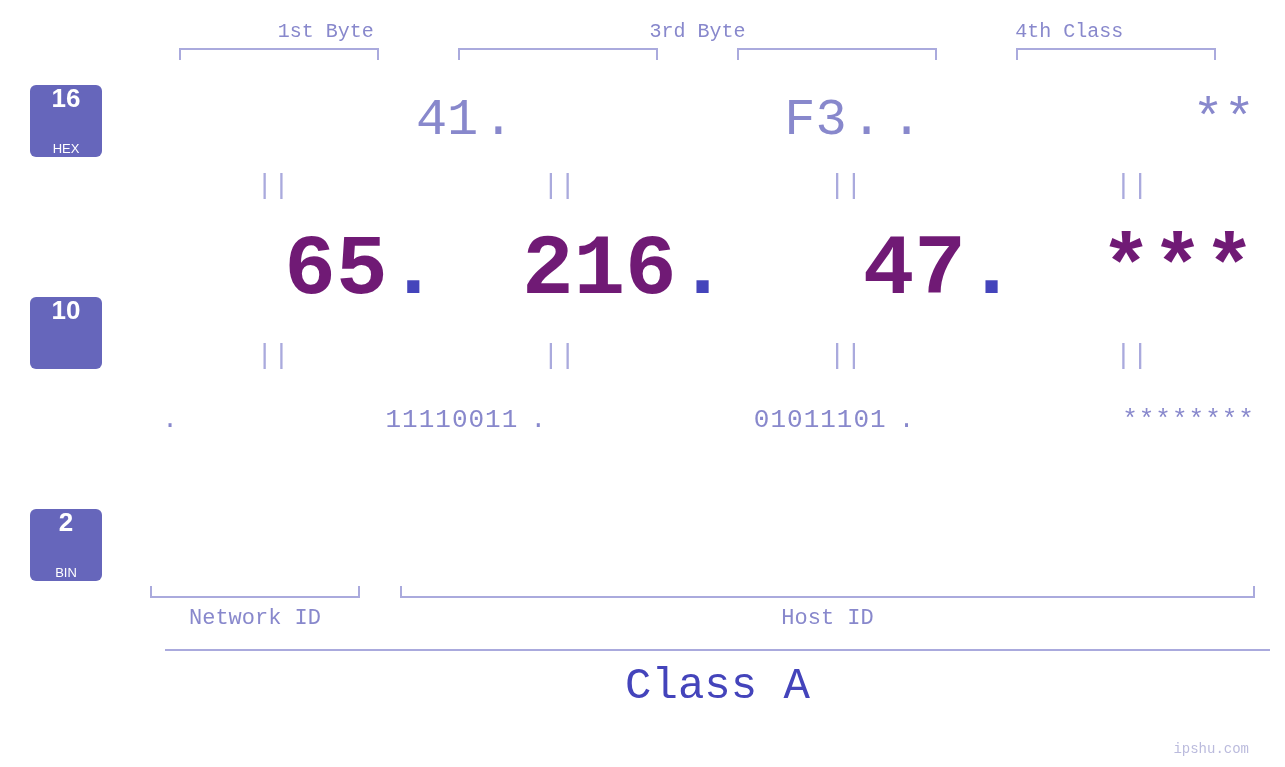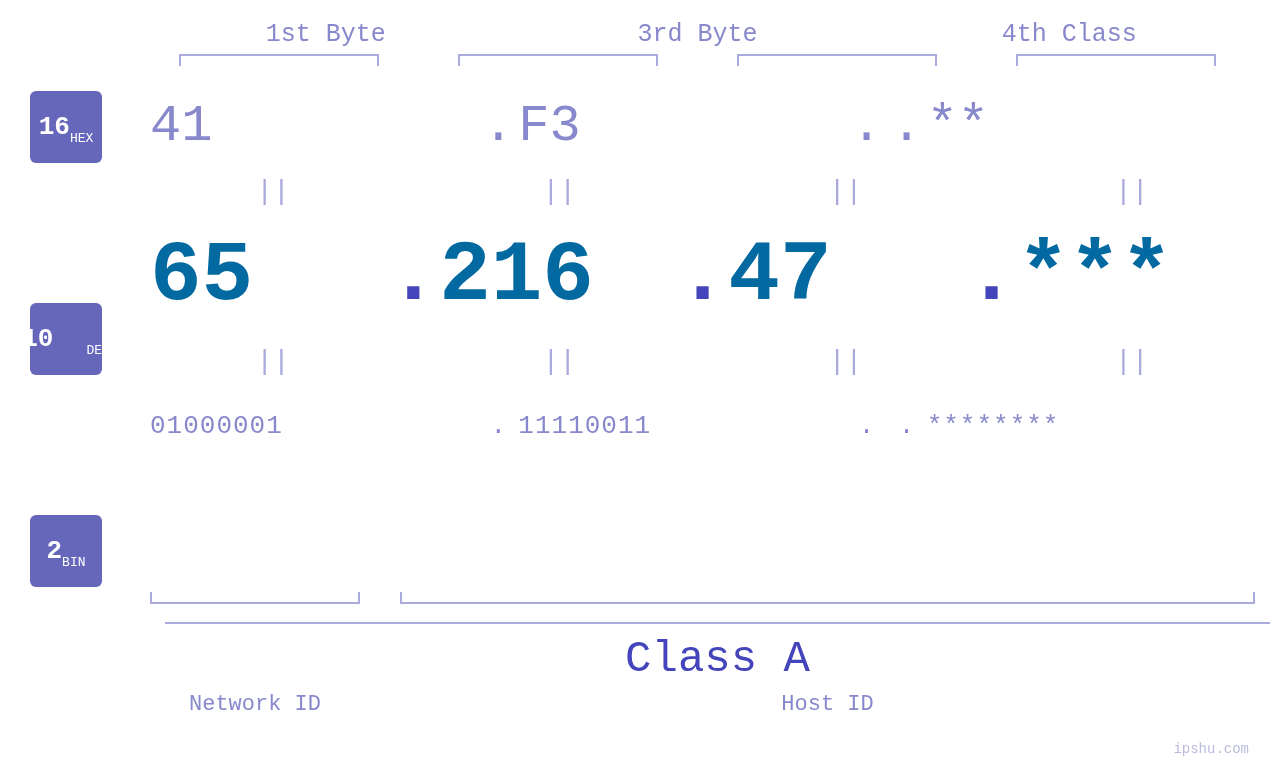--- a/index.html
+++ b/index.html
@@ -31,21 +31,21 @@
       display: flex;
       width: 100%;
       padding-left: 140px;
       padding-top: 20px;
       justify-content: space-around;
       padding-right: 30px;
     }
 
     .byte-label {
       color: #8888cc;
-      font-size: 25px;
+      font-size: 20px;
       font-family: 'Courier New', Courier, monospace;
       text-align: center;
       width: 200px;
     }
 
     
     .bracket-row {
       display: flex;
       width: 100%;
       padding-left: 140px;
@@ -81,23 +81,24 @@
       width: 120px;
     }
 
     .badge {
       background-color: #6666bb;
       color: #ffffff;
       border-radius: 6px;
       width: 72px;
       height: 72px;
       display: flex;
-      align-items: center;
-      justify-content: center;
-      font-family: Liberation Mono, monospace;
+      flex-direction: column;
+      align-items: center;
+      justify-content: space-between;
+      font-family: Liberation Sans, sans-serif;
     }
 
     .badge-num {
       font-size: 26px;
       font-weight: bold;
       line-height: 1;
     }
 
     .badge-label {
       font-size: 13px;
@@ -131,21 +132,21 @@
     .data-row.bin-row {
       height: 90px;
     }
 
     
     .cell {
       flex: 1;
       text-align: center;
       display: flex;
       align-items: center;
-      justify-content: flex-start;
+      justify-content: flex-end;
     }
 
     .dot-cell {
       flex: 0 0 40px;
       text-align: center;
       display: flex;
       align-items: center;
       justify-content: center;
     }
 
@@ -157,21 +158,21 @@
     }
 
     .hex-dot {
       color: #8888cc;
       font-size: 52px;
       font-family: 'Courier New', Courier, monospace;
     }
 
     
     .dec-val {
-      color: #0369a1;
+      color: #701a75;
       font-size: 86px;
       font-family: 'Courier New', Courier, monospace;
       font-weight: bold;
     }
 
     .dec-dot {
       color: #4444bb;
       font-size: 86px;
       font-family: 'Courier New', Courier, monospace;
       font-weight: bold;
@@ -334,58 +335,58 @@
         <div class="sep-cell">
           <span class="dbl-bar">||</span>
         </div>
         <div class="dot-cell"></div>
         <div class="sep-cell">
           <span class="dbl-bar">||</span>
         </div>
       </div>
 
       <div class="data-row bin-row">
-        <div class="cell">
-          <span class="bin-val">01000001</span>
-        </div>
         <div class="dot-cell">
           <span class="bin-dot">.</span>
         </div>
         <div class="cell">
           <span class="bin-val">11110011</span>
         </div>
         <div class="dot-cell">
           <span class="bin-dot">.</span>
         </div>
+        <div class="cell">
+          <span class="bin-val">01011101</span>
+        </div>
         <div class="dot-cell">
           <span class="bin-dot">.</span>
         </div>
         <div class="cell">
           <span class="bin-val">********</span>
         </div>
       </div>
 
     </div>
   </div>
 
   <div style="display:flex; width:100%; padding-left:150px; padding-right:30px; margin-top:5px;">
 
     <div style="width:210px; height:12px; border:2px solid #aaaadd; border-top:none;"></div>
 
     <div style="width:40px;"></div>
 
     <div style="flex:1; height:12px; border:2px solid #aaaadd; border-top:none;"></div>
-  </div>
-
-  <div style="display:flex; width:calc(100% - 180px); margin-left:150px; margin-top:18px; flex-direction:column; align-items:center;">
-    <div style="width:100%; height:2px; background-color:#aaaadd;"></div>
-    <div style="color:#4444bb; font-size:44px; font-family:'Courier New',Courier,monospace; margin-top:10px;">Class A</div>
   </div>
 
   <div style="display:flex; width:100%; padding-left:150px; padding-right:30px; margin-top:8px;">
     <div style="width:210px; text-align:center; color:#8888cc; font-size:22px; font-family:'Courier New',Courier,monospace;">Network ID</div>
     <div style="width:40px;"></div>
     <div style="flex:1; text-align:center; color:#8888cc; font-size:22px; font-family:'Courier New',Courier,monospace;">Host ID</div>
   </div>
 
+  <div style="display:flex; width:calc(100% - 180px); margin-left:150px; margin-top:18px; flex-direction:column; align-items:center;">
+    <div style="width:100%; height:2px; background-color:#aaaadd;"></div>
+    <div style="color:#4444bb; font-size:44px; font-family:'Courier New',Courier,monospace; margin-top:10px;">Class A</div>
+  </div>
+
   <div class="watermark">ipshu.com</div>
 
 </div>
 
 </body></html>

